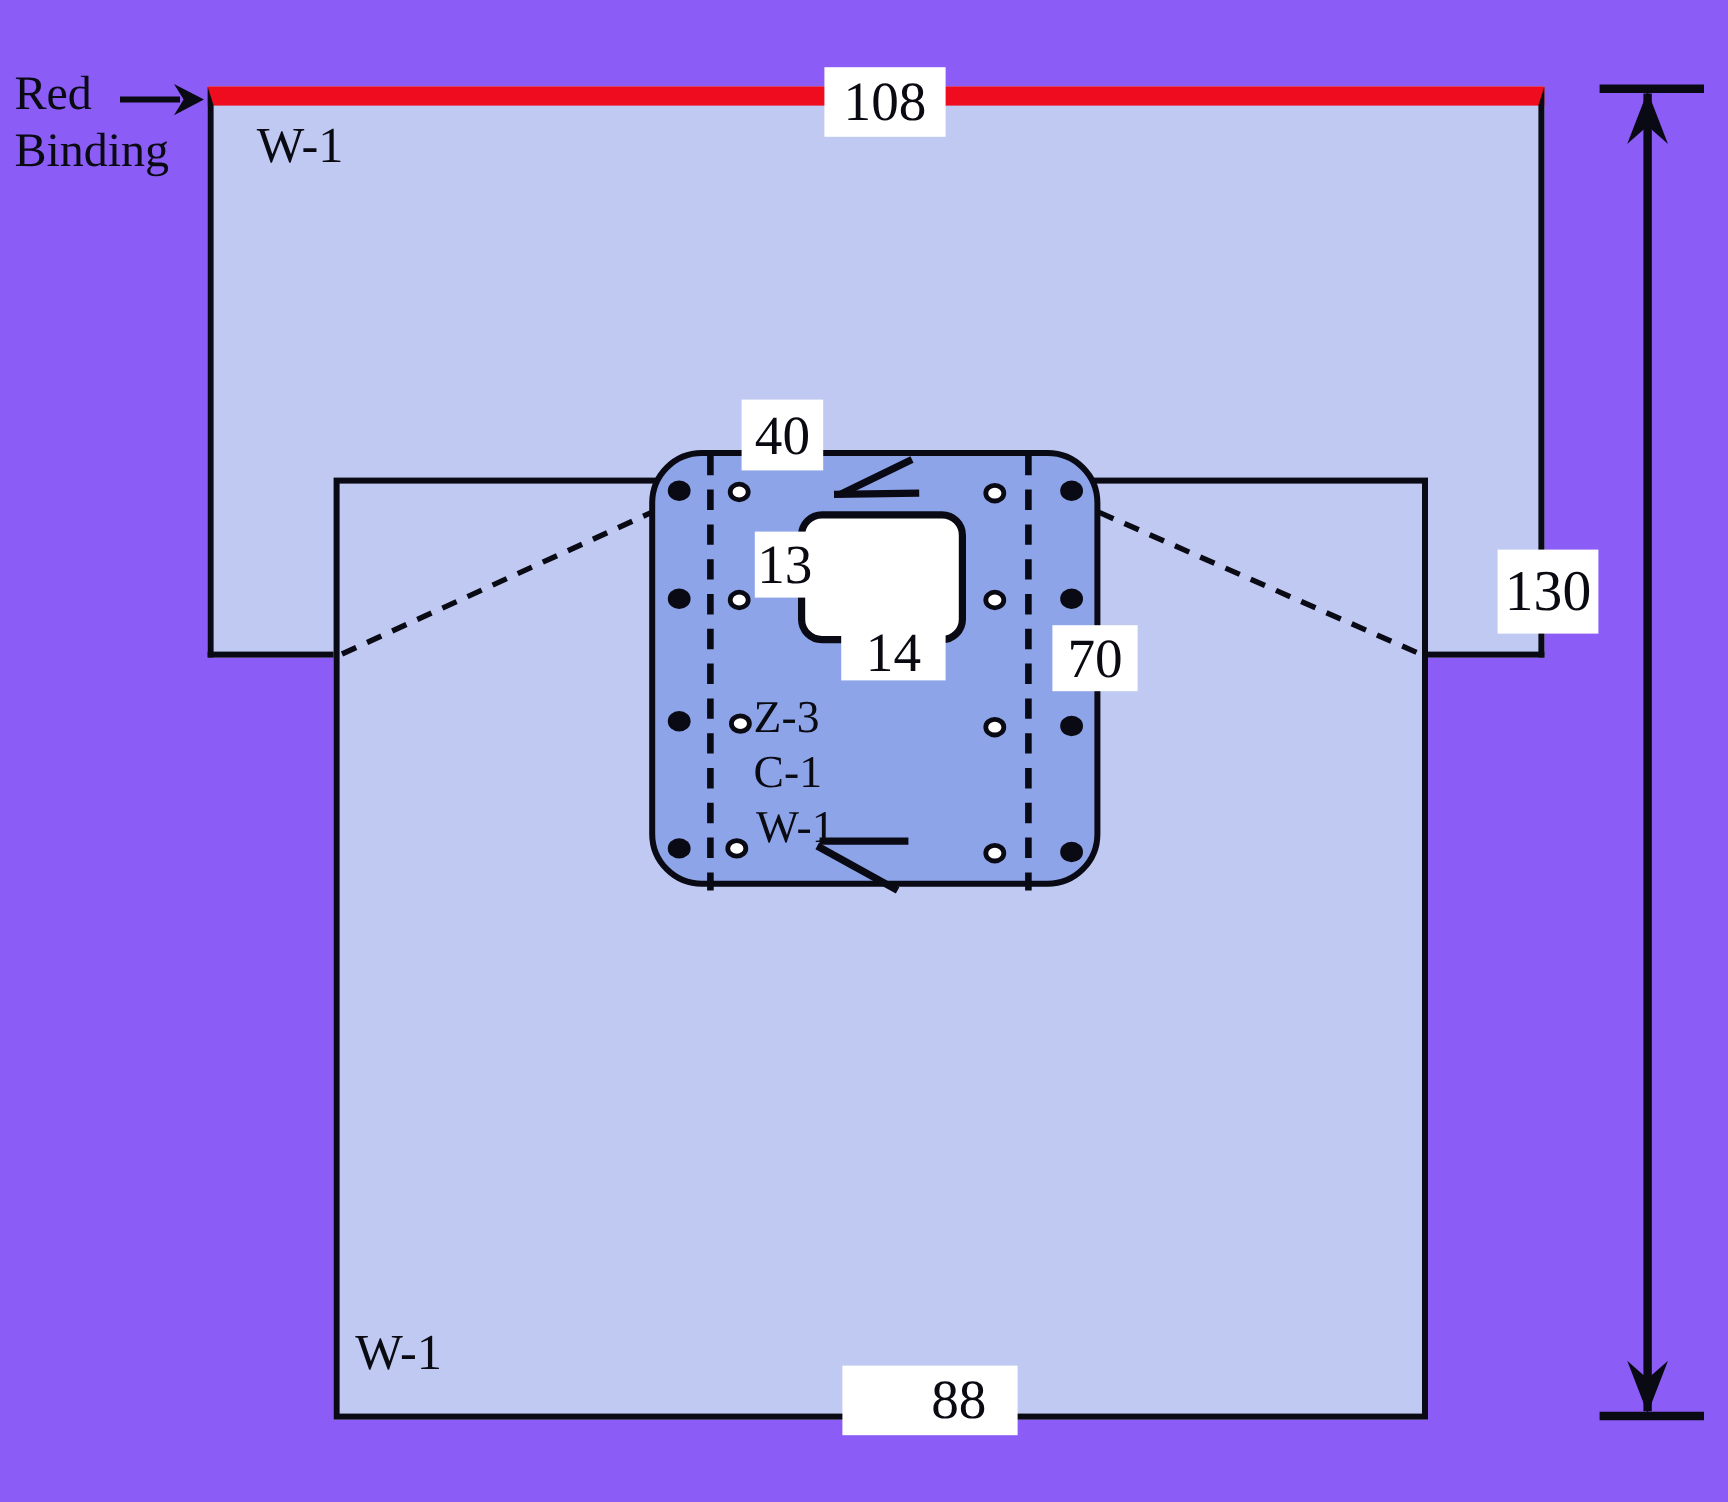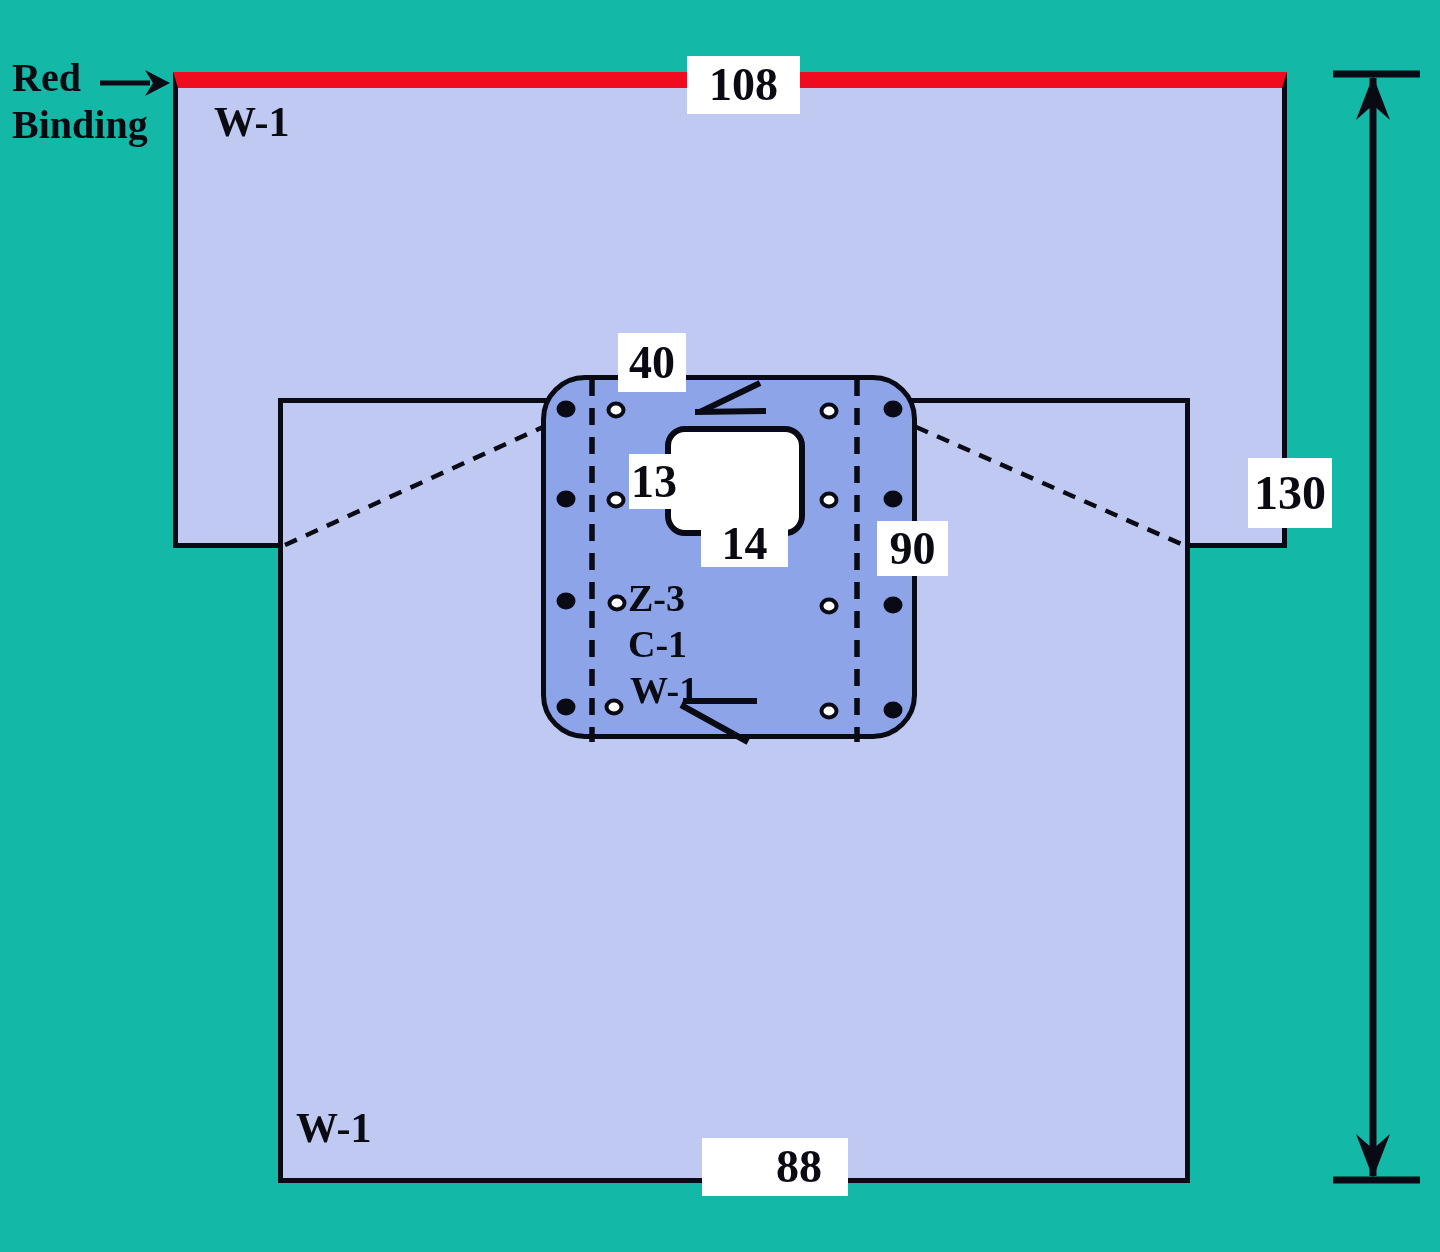--- a/index.html
+++ b/index.html
@@ -1,18 +1,18 @@
 <!DOCTYPE html>
 <html style="--sheet: #bfc9f1; --panel: #8ea4e9; --binding: #ee0c1e; --outline: #0a0a14; --label_bg: #ffffff;"><head>
 <meta charset="utf-8">
 <style>
   html,body{margin:0;padding:0;background:#ffffff;}
   .canvas{
-    position:relative;width:1440px;height:1252px;background:#14b8a6;overflow:hidden;
-    font-family:"Liberation Serif","DejaVu Serif",serif;font-weight:bold;color:#0a0a12;
+    position:relative;width:1440px;height:1252px;background:#8b5cf6;overflow:hidden;
+    font-family:"Liberation Serif","DejaVu Serif",serif;font-weight:normal;color:#0a0a12;
   }
   .abs{position:absolute;}
   svg.layer{position:absolute;left:0;top:0;width:1440px;height:1252px;pointer-events:none;}
 
   
   .top-sheet{
     left:173px;top:72px;width:1114px;height:476px;box-sizing:border-box;
     background:var(--sheet,#bfc9f1);
     border-left:5px solid var(--outline,#0a0a14);
     border-right:5px solid var(--outline,#0a0a14);
@@ -33,23 +33,23 @@
   .fenestration{
     left:665px;top:426px;width:140px;height:110px;box-sizing:border-box;
     background:#ffffff;border:6px solid var(--outline,#0a0a14);border-radius:20px;
   }
 
   
   .dim-label{
     background:var(--label_bg,#ffffff);display:flex;align-items:center;justify-content:center;
     font-size:46px;line-height:1;
   }
-  .lbl-108{left:687px;top:56px;width:113px;height:58px;}
+  .lbl-108{left:687px;top:56px;width:101px;height:58px;}
   .lbl-40{left:618px;top:333px;width:68px;height:59px;}
-  .lbl-13{left:629px;top:454px;width:50px;height:55px;}
+  .lbl-13{left:629px;top:443px;width:50px;height:55px;}
   .lbl-14{left:701px;top:520px;width:87px;height:47px;}
   .lbl-50{left:877px;top:521px;width:71px;height:55px;}
   .lbl-88{left:702px;top:1138px;width:98px;height:58px;padding-left:48px;}
   .lbl-130{left:1248px;top:458px;width:84px;height:70px;font-size:48px;}
 
   
   .mat-label{font-size:42px;line-height:1;}
   .w1-top{left:214px;top:101px;}
   .w1-bottom{left:296px;top:1107px;}
   .layer-label{font-size:38px;line-height:1;}
@@ -138,17 +138,17 @@
   <div class="abs mat-label w1-bottom">W-1</div>
 
   <div class="abs layer-label z1">Z-3</div>
   <div class="abs layer-label c1">C-1</div>
   <div class="abs layer-label w1-panel">W-1</div>
 
   <div class="abs dim-label lbl-108">108</div>
   <div class="abs dim-label lbl-40">40</div>
   <div class="abs dim-label lbl-13">13</div>
   <div class="abs dim-label lbl-14">14</div>
-  <div class="abs dim-label lbl-50">90</div>
+  <div class="abs dim-label lbl-50">70</div>
   <div class="abs dim-label lbl-88">88</div>
   <div class="abs dim-label lbl-130">130</div>
 
 </div>
 
 </body></html>

